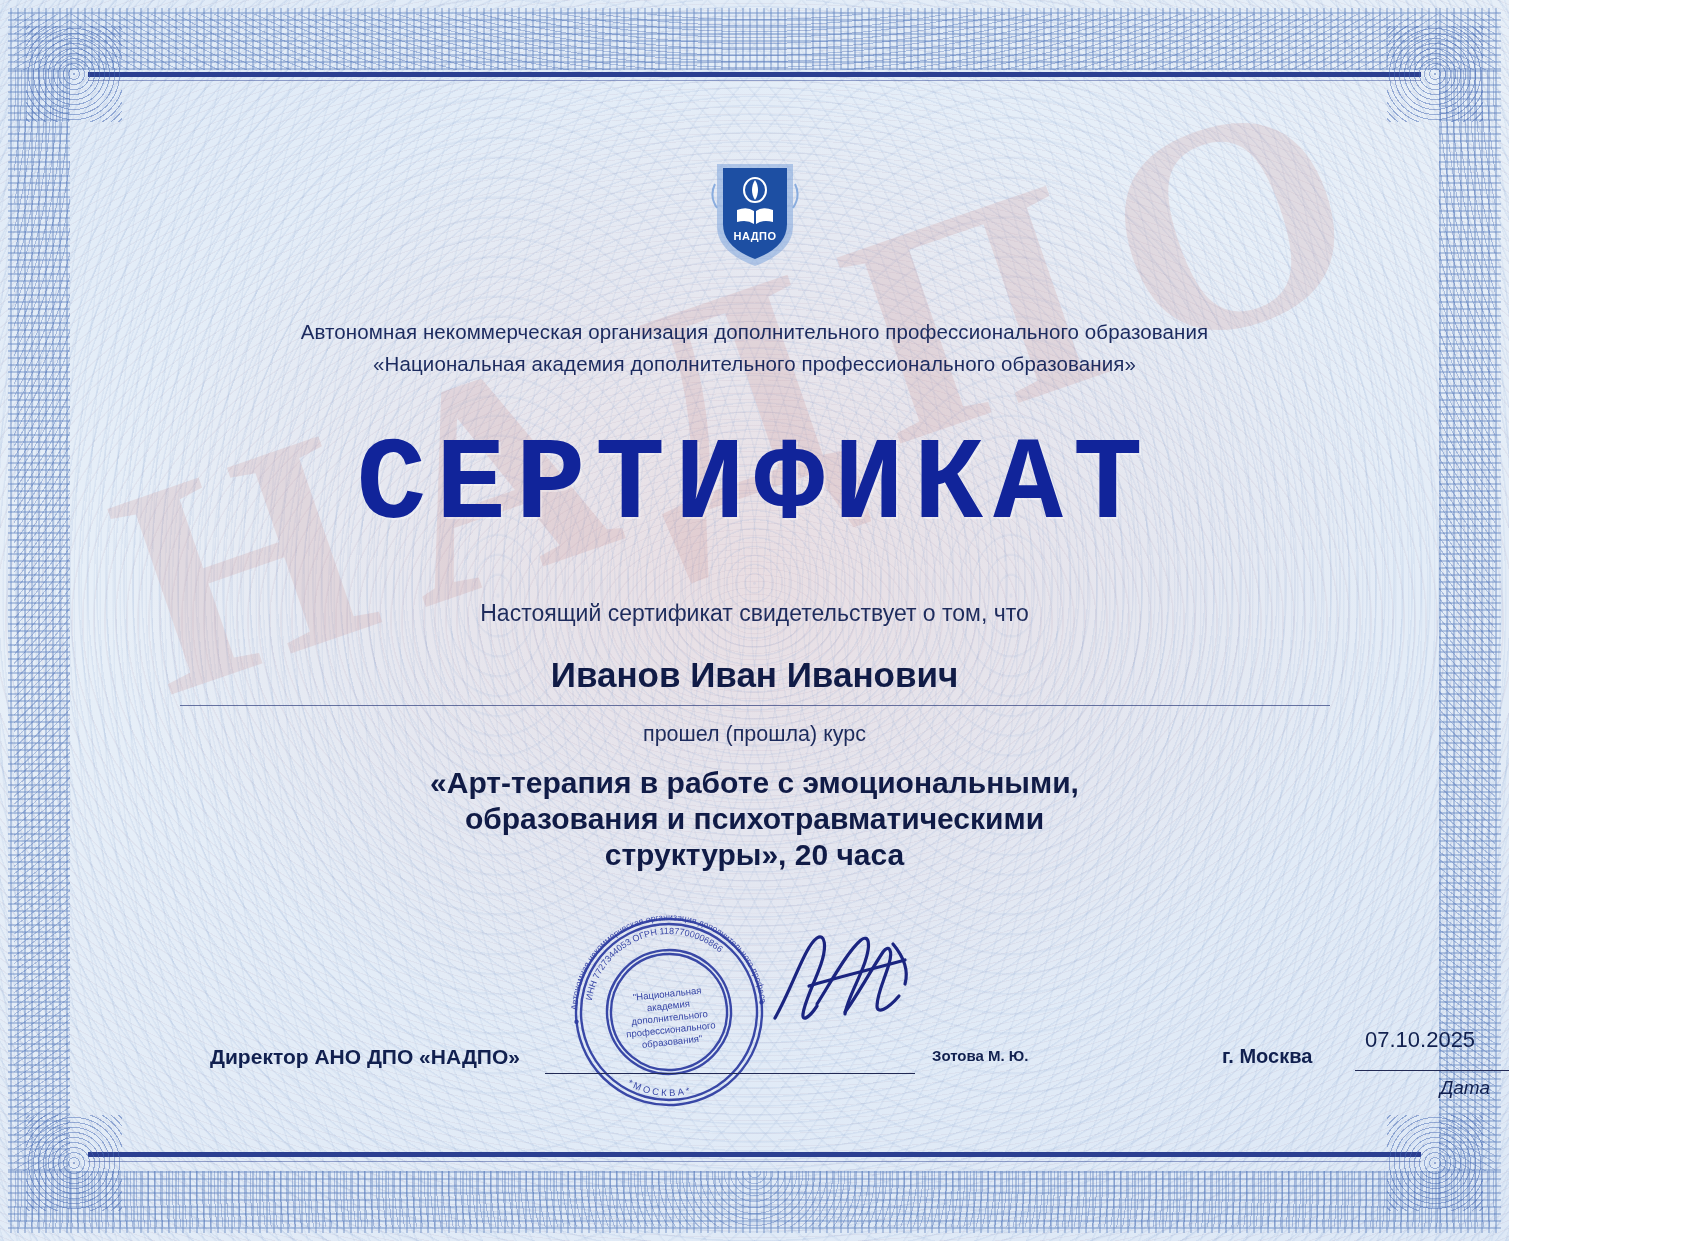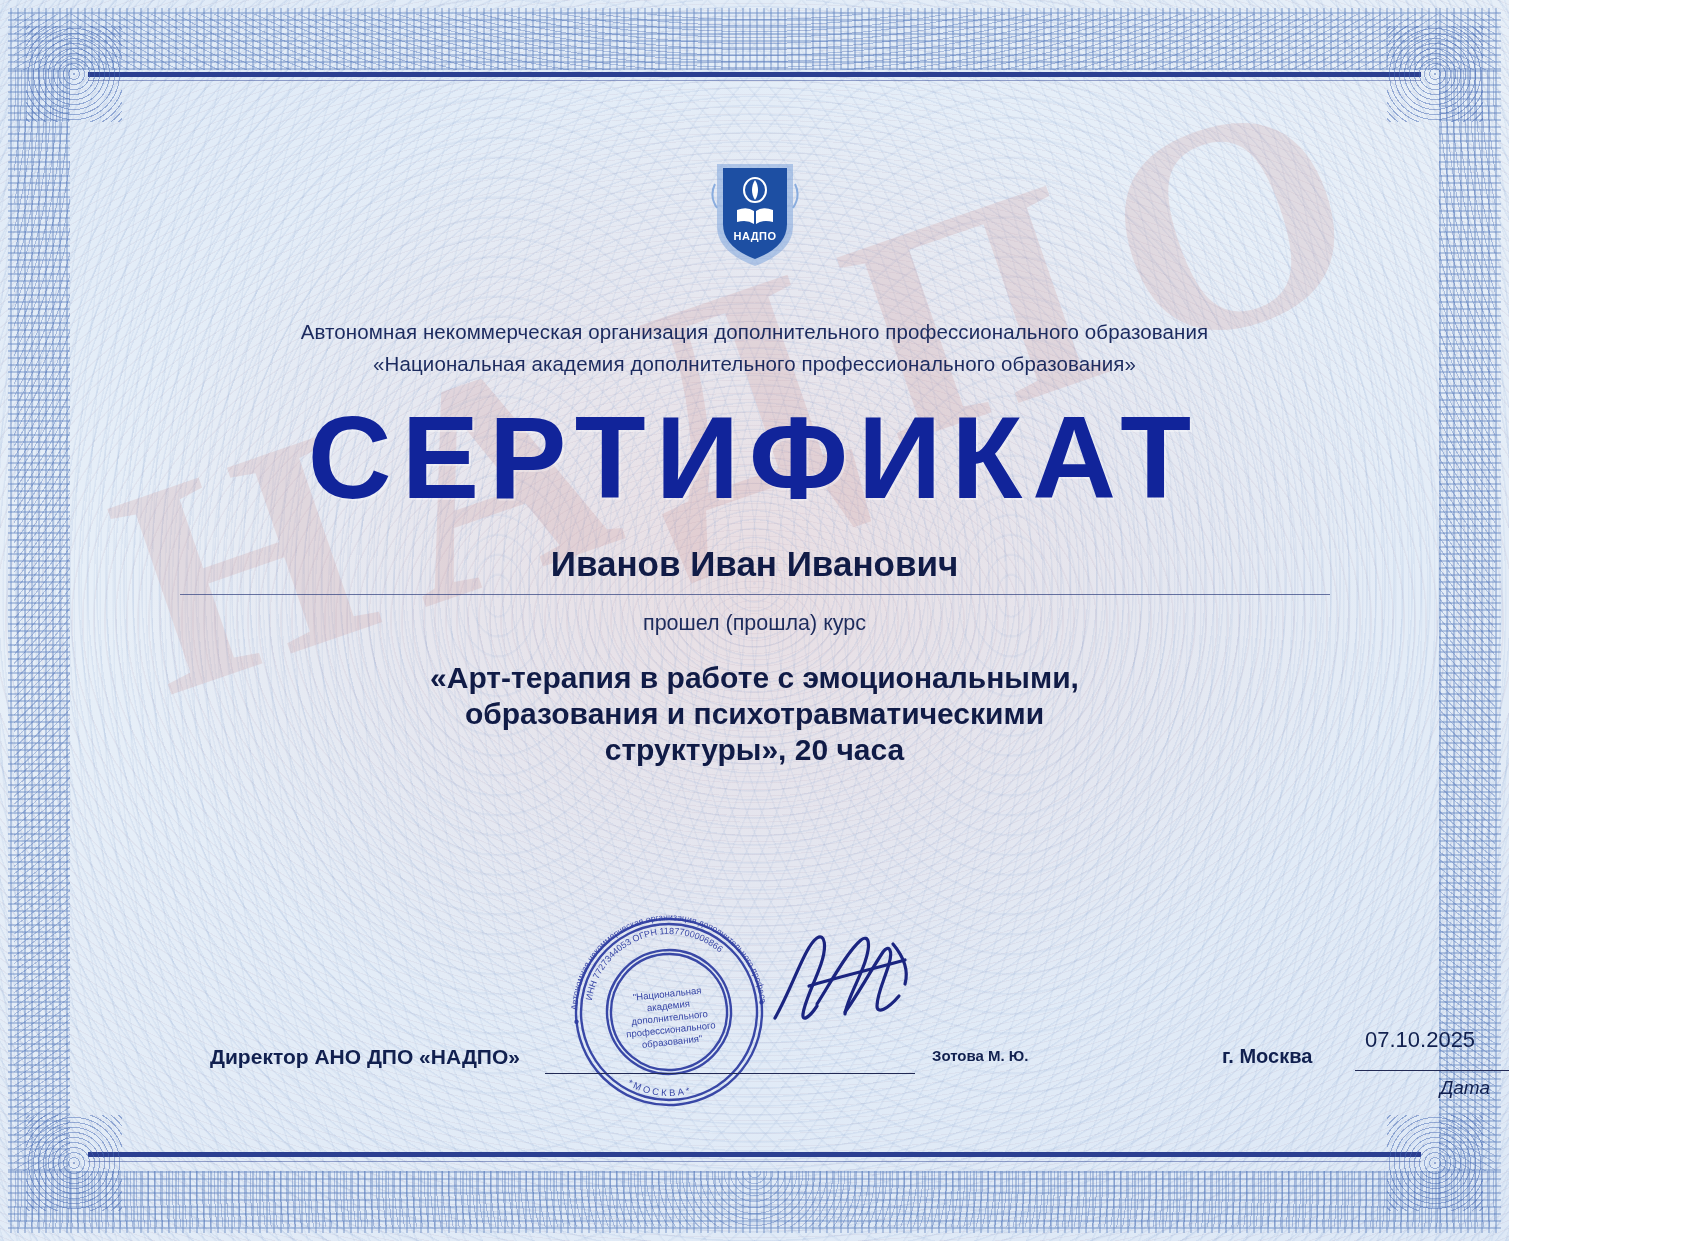--- a/index.html
+++ b/index.html
@@ -138,22 +138,22 @@
 
   .org-lines {
     margin-top: 46px;
     color: #1b2a5e;
     font-size: 20.5px;
     line-height: 1.55;
     letter-spacing: .1px;
   }
 
   .title {
-    margin-top: 20px;
-    font-family: Liberation Sans, sans-serif;
+    margin-top: 48px;
+    font-family: Liberation Mono, monospace;
     font-weight: 700;
     font-size: 116px;
     letter-spacing: 10px;
     color: #11249a;
     text-shadow: 2px 2px 0 rgba(255,255,255,0.35);
     line-height: 1.0;
   }
 
   .subtitle {
     margin-top: 56px;
@@ -176,21 +176,21 @@
     opacity: .7;
   }
 
   .passed {
     margin-top: 16px;
     font-size: 21.5px;
     color: #1d2b5c;
   }
 
   .course {
-    margin-top: 24px;
+    margin-top: 18px;
     font-size: 30px;
     font-weight: 700;
     line-height: 1.2;
     color: #101b46;
     padding: 0 170px;
   }
 
   
   .footer {
     position: absolute;
@@ -320,20 +320,21 @@
       </g>
     </svg>
 
     <div class="org-lines">
       <div>Автономная некоммерческая организация дополнительного профессионального образования</div>
       <div>«Национальная академия дополнительного профессионального образования»</div>
     </div>
 
     <div class="title">СЕРТИФИКАТ</div>
 
+    <div class="subtitle">Настоящий сертификат свидетельствует о том, что</div>
 
     <div class="holder">Иванов Иван Иванович</div>
     <div class="hr-line"></div>
 
     <div class="passed">прошел (прошла) курс</div>
 
     <div class="course">
       <div>«Арт-терапия в работе с эмоциональными,</div>
       <div>образования и психотравматическими</div>
       <div>структуры», 20 часа</div>

